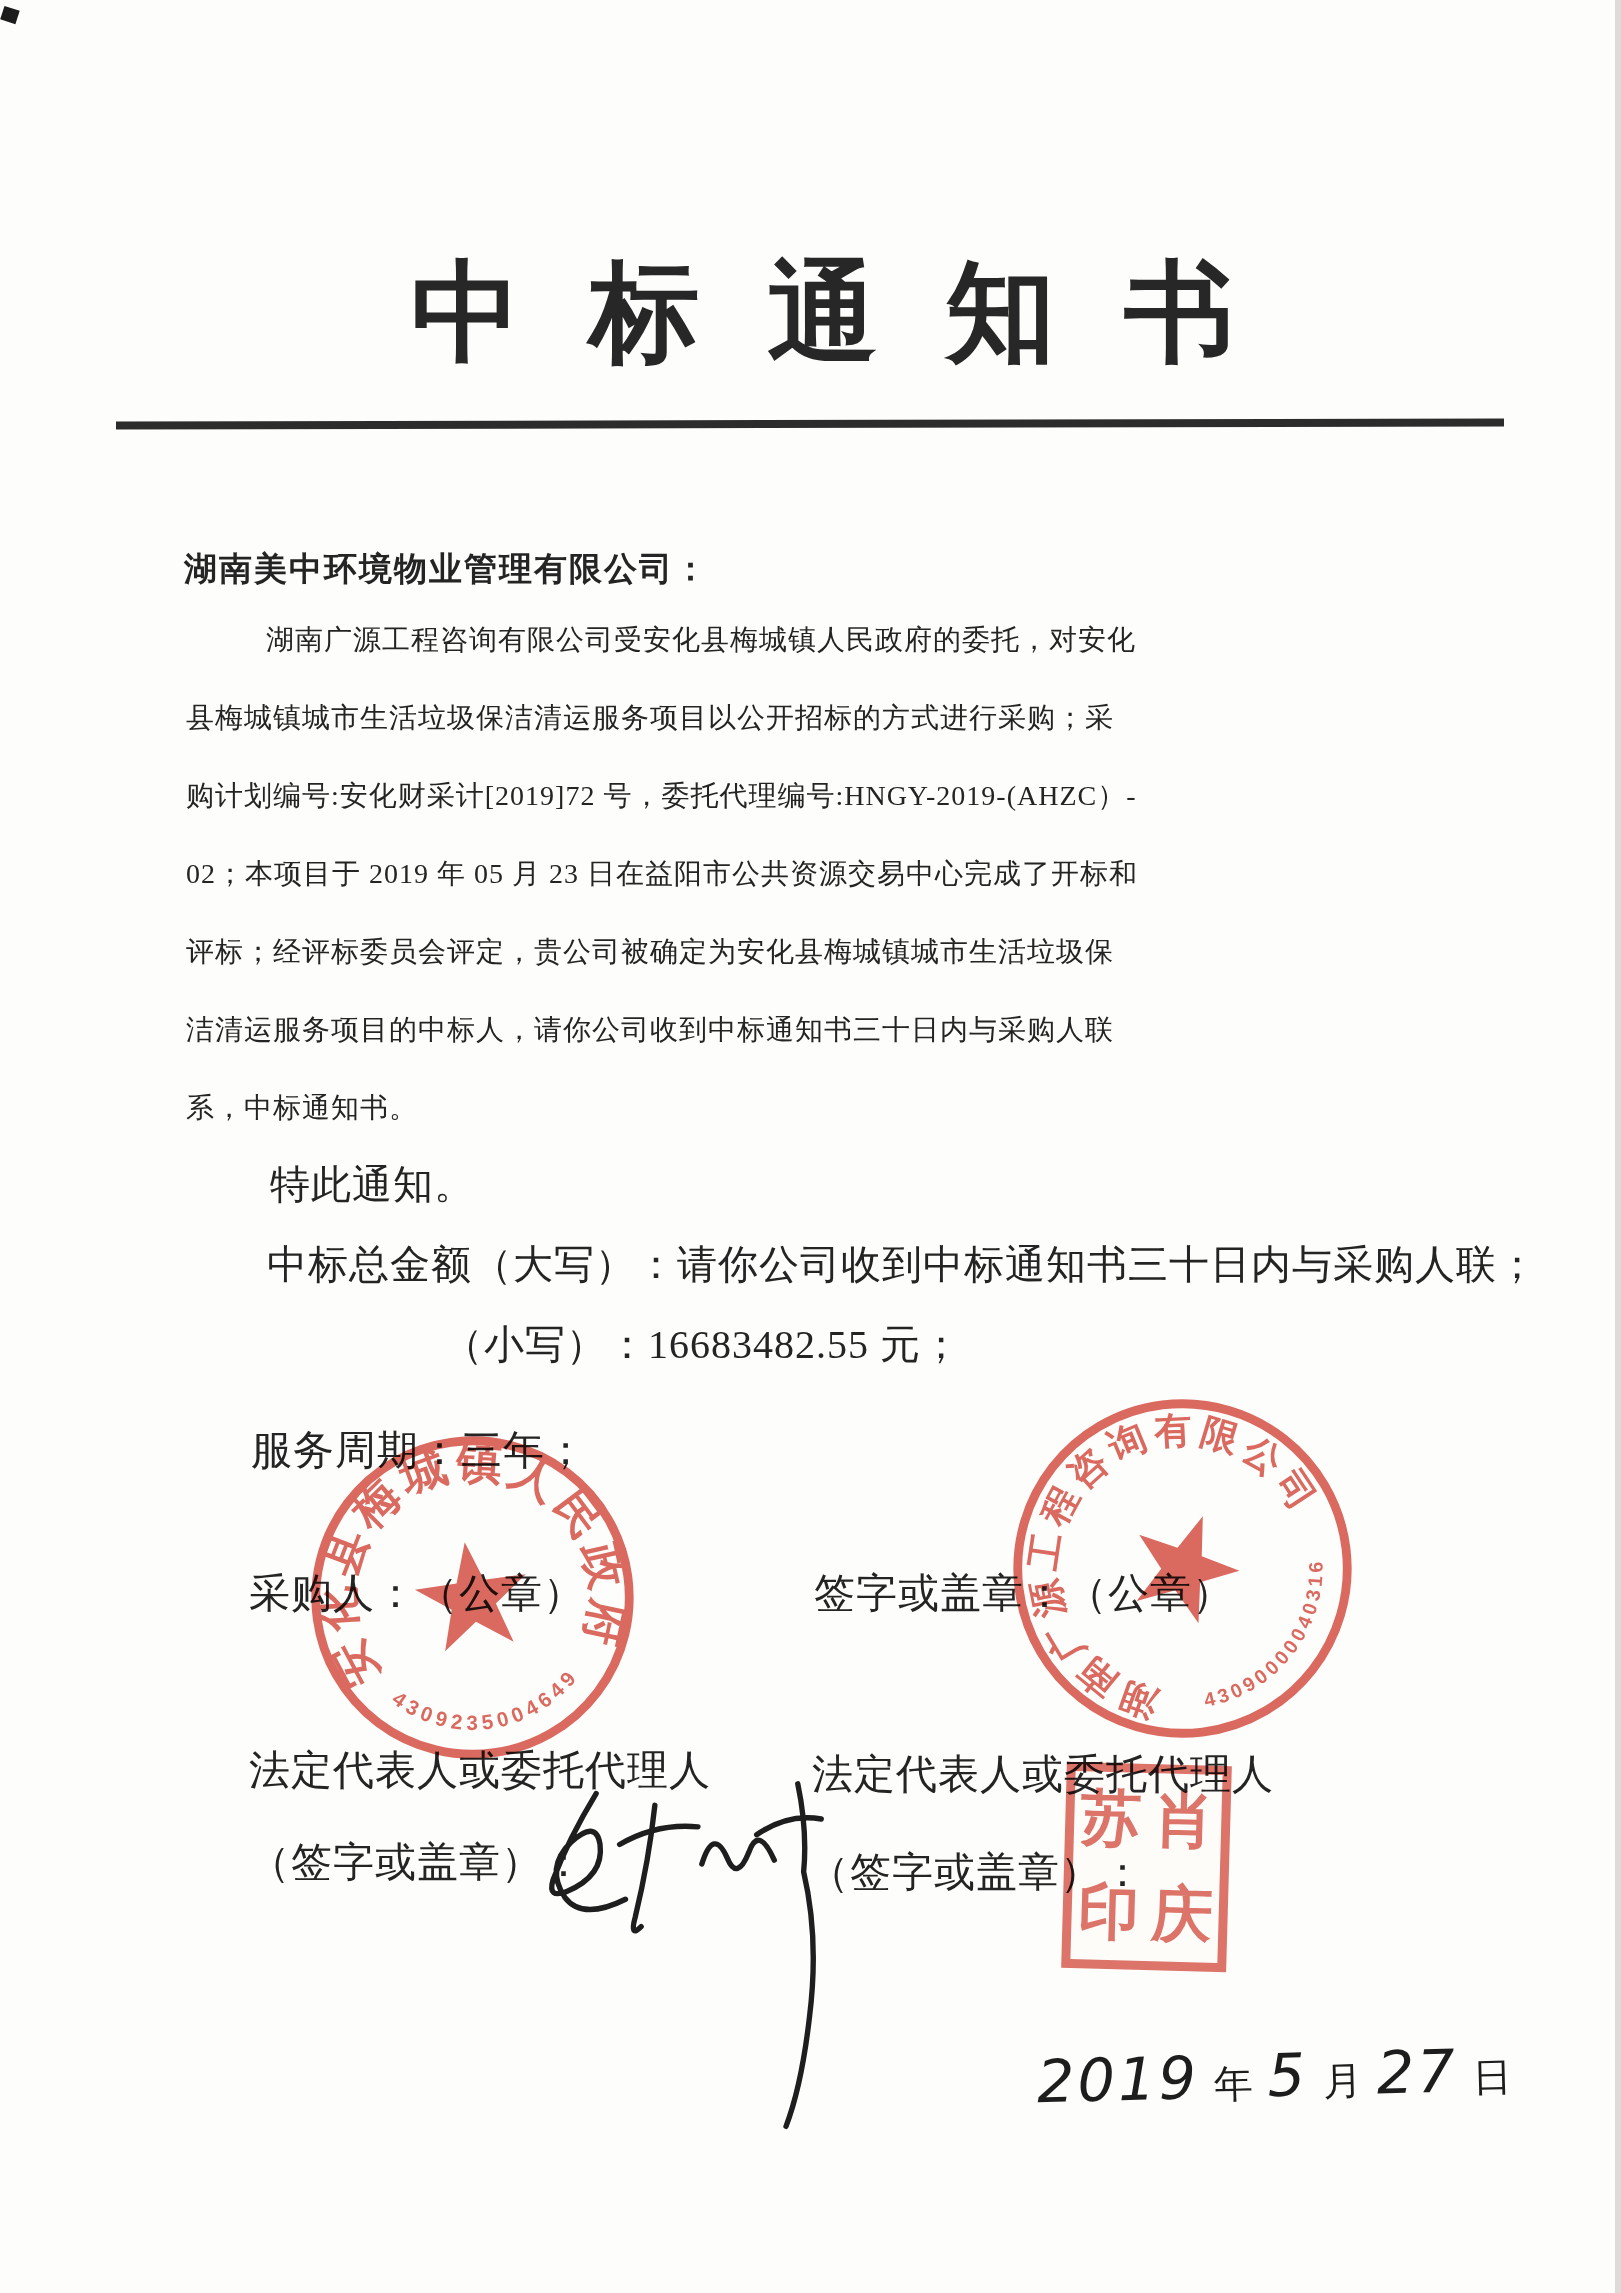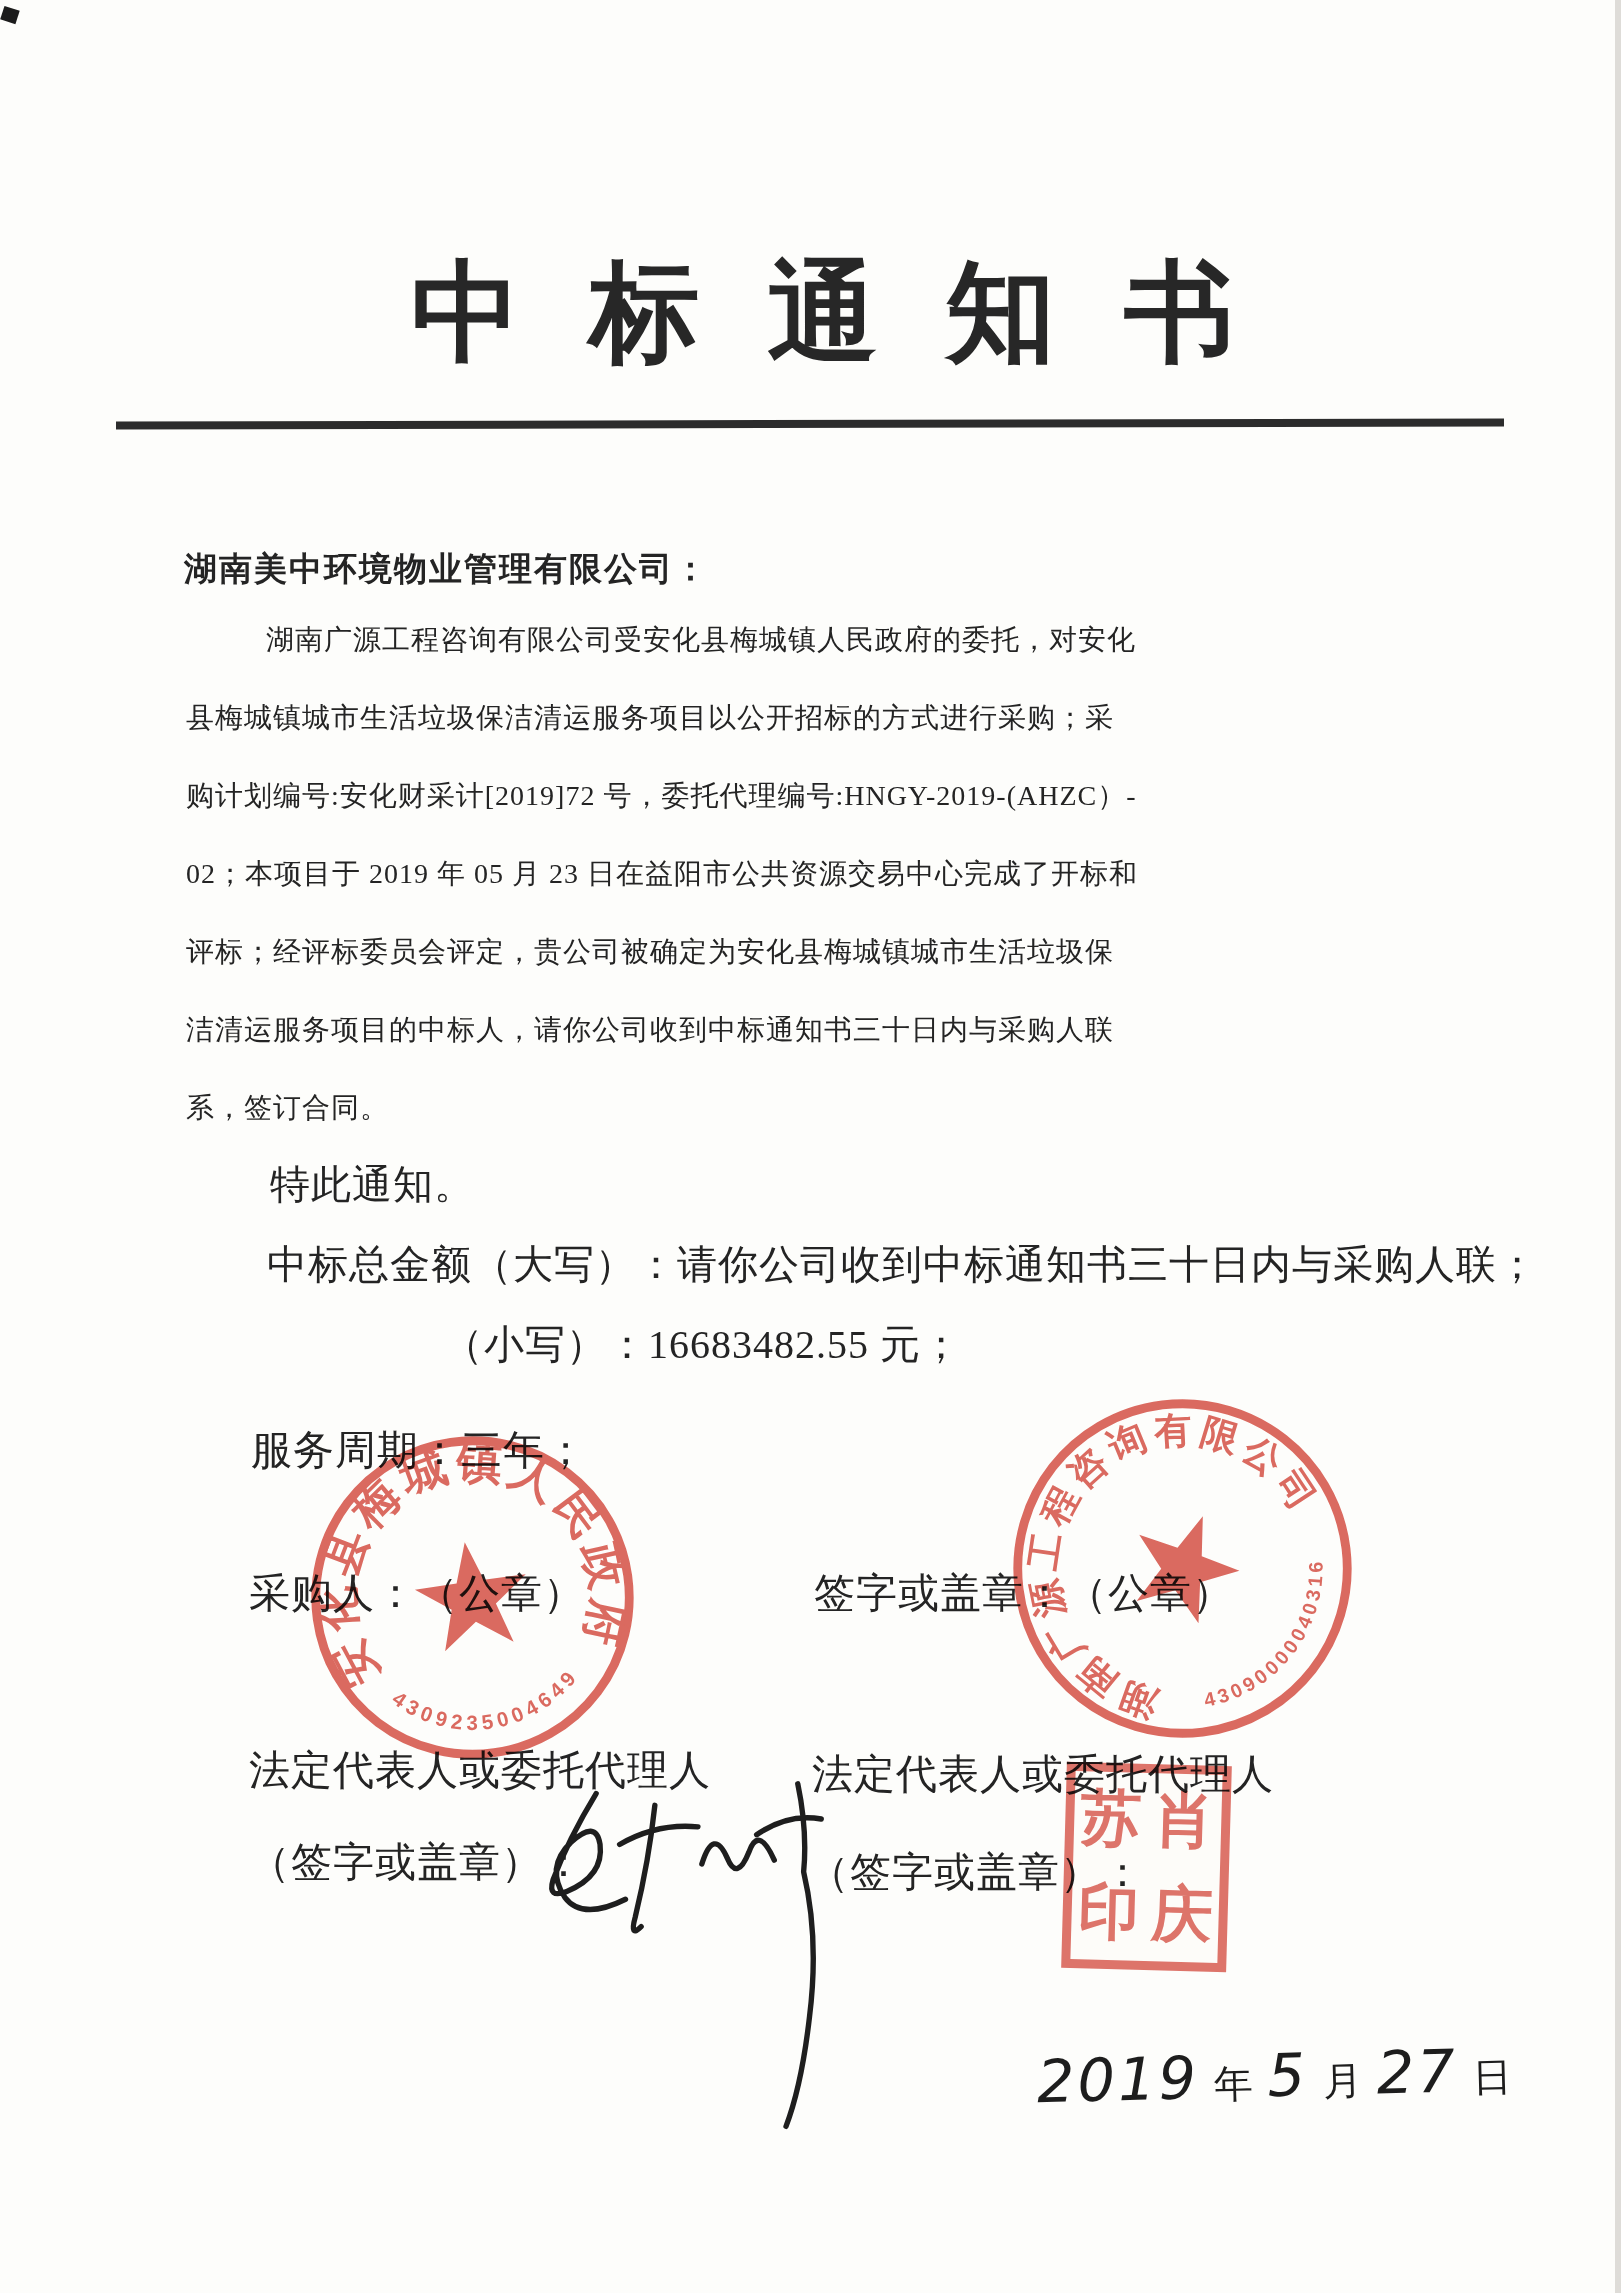--- a/index.html
+++ b/index.html
@@ -86,21 +86,21 @@
 
   <div class="recipient">湖南美中环境物业管理有限公司：</div>
 
   <div class="body-lines">
     <div class="line indent">湖南广源工程咨询有限公司受安化县梅城镇人民政府的委托，对安化</div>
     <div class="line">县梅城镇城市生活垃圾保洁清运服务项目以公开招标的方式进行采购；采</div>
     <div class="line">购计划编号:安化财采计[2019]72 号，委托代理编号:HNGY-2019-(AHZC）-</div>
     <div class="line">02；本项目于 2019 年 05 月 23 日在益阳市公共资源交易中心完成了开标和</div>
     <div class="line">评标；经评标委员会评定，贵公司被确定为安化县梅城镇城市生活垃圾保</div>
     <div class="line">洁清运服务项目的中标人，请你公司收到中标通知书三十日内与采购人联</div>
-    <div class="line">系，签订合同。</div>
+    <div class="line">系，中标通知书。</div>
   </div>
 
   <div class="free-line notice-line">特此通知。</div>
   <div class="free-line amount-caps">中标总金额（大写）：请你公司收到中标通知书三十日内与采购人联；</div>
   <div class="free-line amount-small">（小写）：16683482.55 元；</div>
   <div class="free-line service-period">服务周期：三年；</div>
 
   <div class="label-line purchaser-label">采购人：（公章）</div>
   <div class="label-line agency-label">签字或盖章：（公章）</div>
   <div class="label-line rep-left">法定代表人或委托代理人</div>

